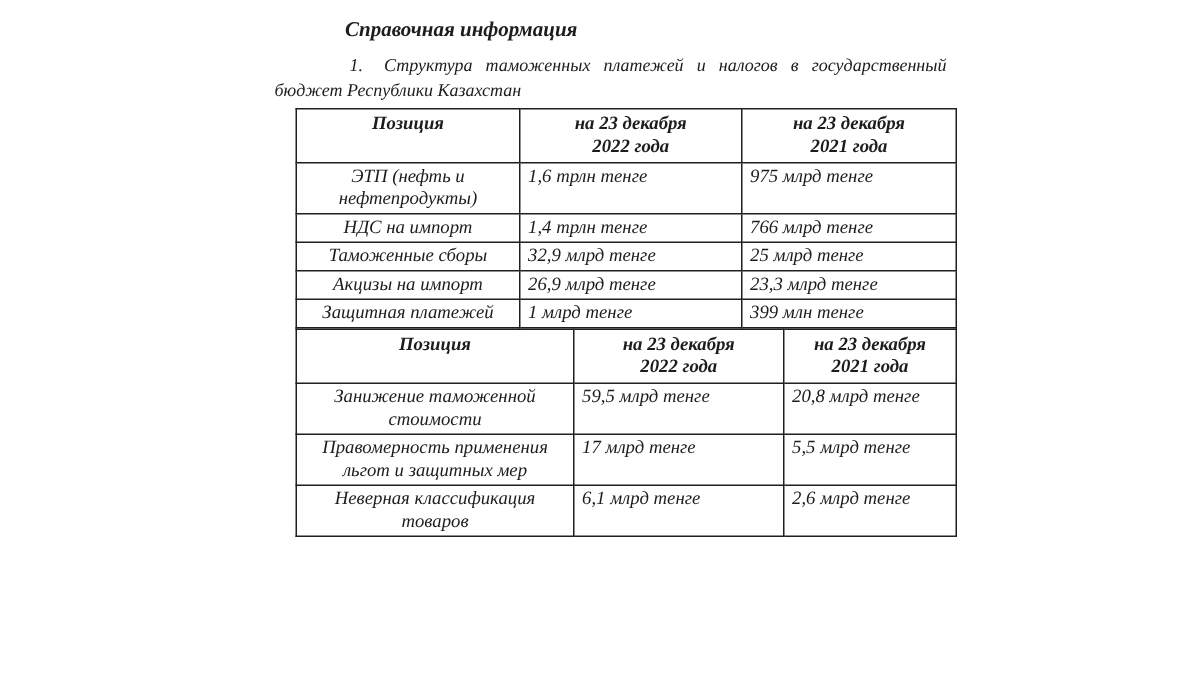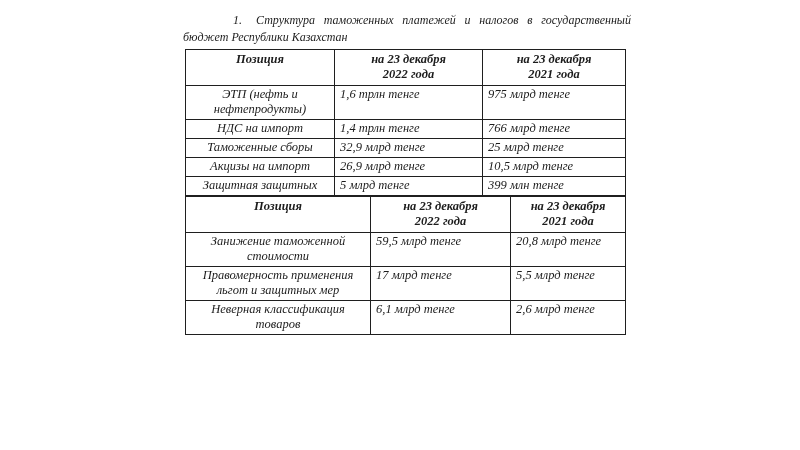--- a/index.html
+++ b/index.html
@@ -27,21 +27,21 @@
     font-size: 12px;
     line-height: 17px;
     text-align: justify;
     text-indent: 50px;
     margin: 0 0 3px 0;
   }
   .para .num { margin-right: 14px; }
   table {
     border-collapse: collapse;
     table-layout: fixed;
-    margin-left: 2px;
+    margin-left: 14px;
     width: 440px;
   }
   th, td {
     border: 1px solid #1f1f1f;
     font-size: 12.5px;
     line-height: 15px;
     padding: 1px 5px 2px 5px;
     vertical-align: top;
     overflow: hidden;
   }
@@ -58,20 +58,21 @@
   .t1 col:nth-child(3) { width: 143px; }
   .t2 col:nth-child(1) { width: 185px; }
   .t2 col:nth-child(2) { width: 140px; }
   .t2 col:nth-child(3) { width: 115px; }
 </style>
 </head>
 <body>
 
 <div class="content">
 
+  <h1 class="doc-title">Справочная информация</h1>
 
   <p class="para"><span class="num">1.</span><span>Структура таможенных платежей и налогов в государственный бюджет Республики Казахстан</span></p>
 
   <table class="t1">
     <colgroup>
         <col>
         <col>
         <col>
       </colgroup>
     <thead>
@@ -99,25 +100,25 @@
         <td class="val">766 млрд тенге</td>
       </tr>
       <tr>
         <td class="pos">Таможенные сборы</td>
         <td class="val">32,9 млрд тенге</td>
         <td class="val">25 млрд тенге</td>
       </tr>
       <tr>
         <td class="pos">Акцизы на импорт</td>
         <td class="val">26,9 млрд тенге</td>
-        <td class="val">10,5 млрд тенге</td>
+        <td class="val">23,3 млрд тенге</td>
       </tr>
       <tr>
-        <td class="pos">Защитная защитных</td>
-        <td class="val">5 млрд тенге</td>
+        <td class="pos">Защитная платежей</td>
+        <td class="val">1 млрд тенге</td>
         <td class="val">399 млн тенге</td>
       </tr>
     </tbody>
   </table>
 
 
   <table class="t2">
     <colgroup>
         <col>
         <col>

